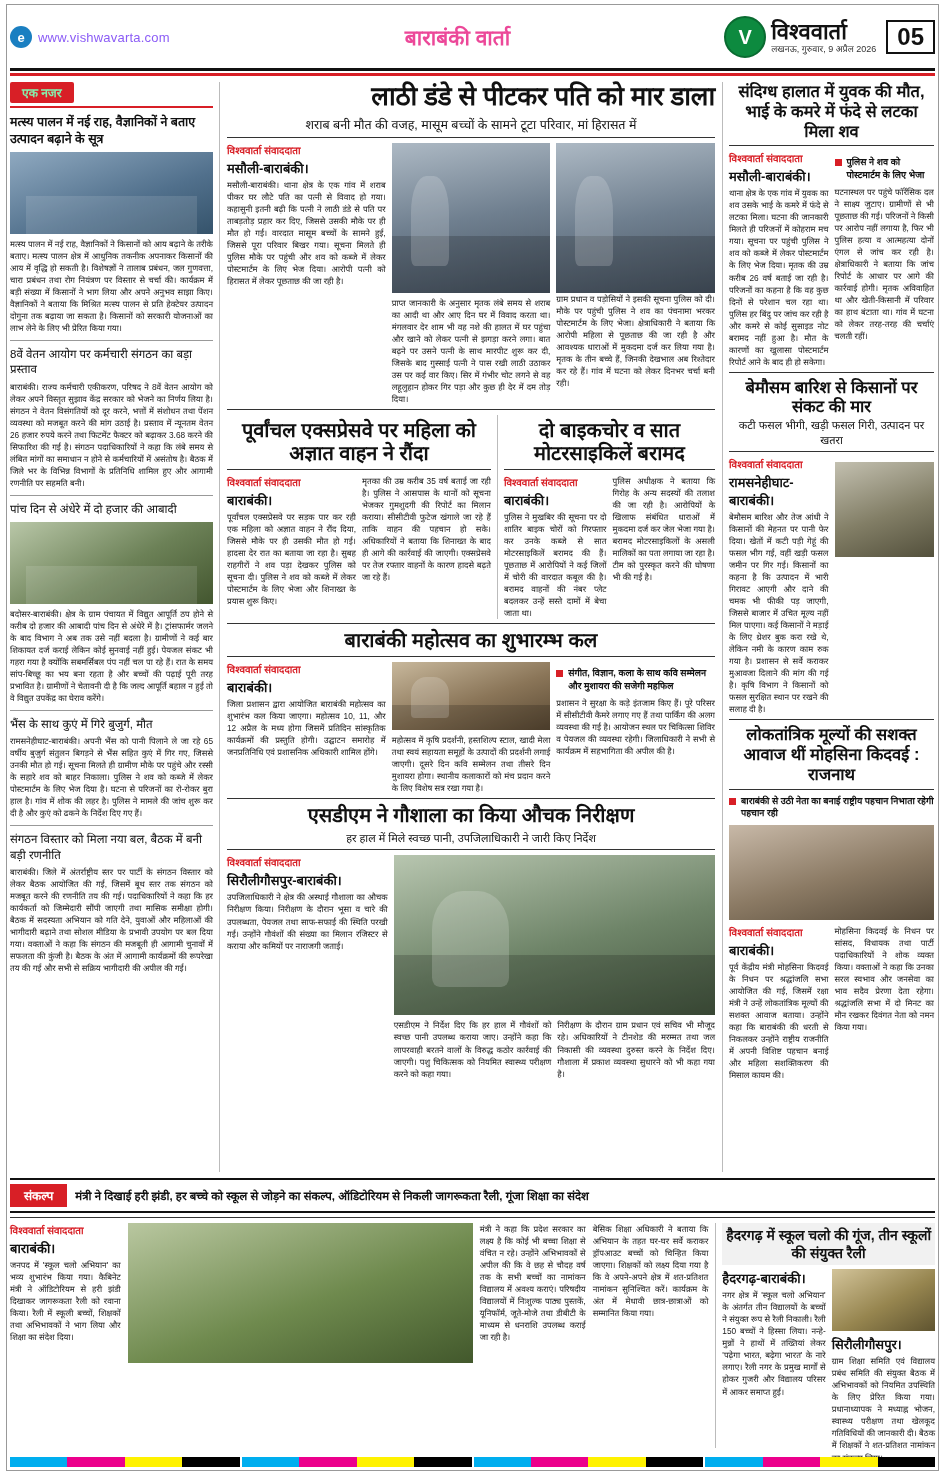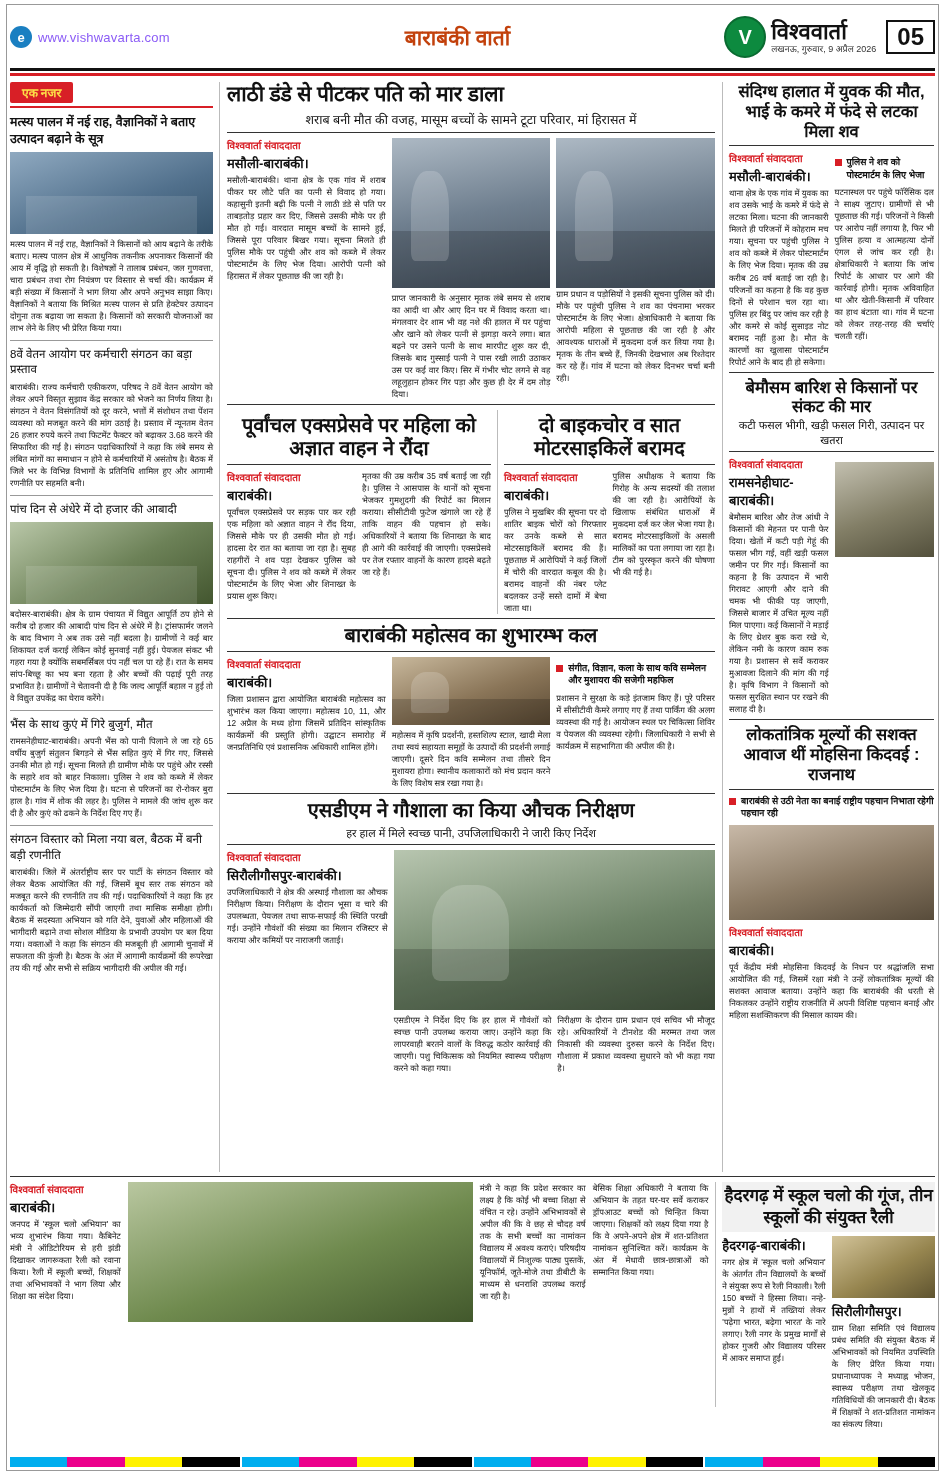--- a/index.html
+++ b/index.html
@@ -8,50 +8,50 @@
     font-family:"Liberation Sans", sans-serif;
     color:#111;overflow:hidden;
   }
   .page{position:relative;width:945px;height:1473px;box-sizing:border-box;padding:8px 10px 0 10px;}
 
   
   .masthead{display:flex;align-items:center;height:58px;border-bottom:3px solid #111;padding-bottom:2px;}
   .mh-left{width:300px;display:flex;align-items:center;gap:6px;}
   .globe{width:22px;height:22px;border-radius:50%;background:#1a7fc1;color:#fff;font-size:13px;display:flex;align-items:center;justify-content:center;font-weight:bold;}
   .site-url{font-size:13px;color:#8b5cf6;letter-spacing:.2px;}
-  .mh-center{flex:1;text-align:center;font-size:21px;font-weight:bold;color:#c2410c;}
+  .mh-center{flex:1;text-align:center;font-size:21px;font-weight:bold;color:#ec4899;}
   .mh-right{width:330px;display:flex;align-items:center;justify-content:flex-end;gap:10px;}
   .logo-wrap{display:flex;align-items:center;gap:5px;}
   .logo-mark{width:38px;height:38px;border-radius:50%;background:#0d8a3f;border:2px solid #0a6b31;display:flex;align-items:center;justify-content:center;color:#fff;font-size:20px;font-weight:bold;}
   .logo-text{line-height:1;}
   .logo-name{font-size:22px;font-weight:bold;color:#111;}
   .logo-sub{font-size:9px;color:#333;margin-top:2px;}
   .pageno{border:2px solid #111;font-size:24px;font-weight:bold;padding:1px 9px;}
   .redline{height:3px;background:#d81f26;margin-top:2px;}
 
   
   .body-grid{display:flex;gap:7px;margin-top:6px;height:1090px;}
   .col{box-sizing:border-box;}
   .col-left{width:210px;border-right:1px solid #bbb;padding-right:6px;}
   .col-mid{width:488px;}
   .col-right{width:212px;border-left:1px solid #bbb;padding-left:6px;}
 
   
-  .rail-tag{display:inline-block;background:#d81f26;color:#fde047;font-size:12px;font-weight:bold;padding:2px 12px;border-radius:2px;font-family:Liberation Serif, serif;}
+  .rail-tag{display:inline-block;background:#d81f26;color:#86efac;font-size:12px;font-weight:bold;padding:2px 12px;border-radius:2px;}
   .rail-rule{border-bottom:2px solid #d81f26;margin:3px 0 5px;}
   .rail-head{font-size:12.5px;font-weight:bold;line-height:1.35;margin:6px 0 4px;}
   .rail-photo{width:100%;height:82px;background:linear-gradient(160deg,#8fa9c0,#51708c 60%,#35536b);margin:4px 0;position:relative;overflow:hidden;}
   .rail-photo.p2{background:linear-gradient(150deg,#b9c7a8,#6c8157 55%,#43562f);}
   .rail-photo:after{content:"";position:absolute;left:8%;bottom:0;width:84%;height:46%;background:rgba(255,255,255,.12);}
   .body-text{font-size:8.3px;line-height:1.45;text-align:justify;color:#1a1a1a;}
   .sub-rule{border-bottom:1px solid #999;margin:6px 0;}
   .rail-sub{font-size:11.5px;font-weight:normal;line-height:1.35;margin:4px 0 3px;}
 
   
-  .lead-head{font-size:21px;font-weight:bold;text-align:left;line-height:1.12;letter-spacing:-.2px;}
+  .lead-head{font-size:26px;font-weight:bold;text-align:right;line-height:1.12;letter-spacing:-.2px;}
   .lead-sub{font-size:12.5px;text-align:center;margin:5px 0 4px;color:#111;}
   .hr-thin{border-bottom:1px solid #333;margin:4px 0 5px;}
   .byline{font-size:10px;font-weight:bold;color:#d81f26;margin-bottom:2px;}
   .dateline{font-size:13px;font-weight:bold;margin-bottom:2px;}
   .three{display:flex;gap:6px;}
   .cc{flex:1;}
   .photo{width:100%;height:150px;background:linear-gradient(170deg,#9fb0a2,#60775e 55%,#3d5240);position:relative;overflow:hidden;}
   .photo.police{background:linear-gradient(170deg,#adb9c4,#6f7f8f 50%,#46525f);}
   .photo.stage{background:linear-gradient(160deg,#c8b89c,#8a7558 55%,#5b4a34);}
   .photo.group{background:linear-gradient(165deg,#b8c6b0,#6e8468 55%,#44563f);}
@@ -77,21 +77,21 @@
   .mega-head{font-size:29px;font-weight:bold;text-align:center;margin:7px 0 4px;line-height:1.1;}
   .bottom-grid{display:flex;gap:7px;margin-top:4px;height:225px;}
   .bcol{box-sizing:border-box;}
   .b1{width:113px;}
   .b2{width:352px;}
   .b3{width:108px;}
   .b4{width:118px;}
   .b5{width:224px;border-left:1px solid #bbb;padding-left:6px;}
   .bphoto{width:100%;height:140px;background:linear-gradient(160deg,#b9c7a0,#6f8a4e 55%,#42582c);}
   .bphoto.shop{background:linear-gradient(150deg,#d3c49a,#96854f 55%,#5f5430);}
-  .b5-head{font-size:17px;font-weight:bold;line-height:1.3;text-align:center;background:#f1f1f1;padding:3px 2px;}
+  .b5-head{font-size:14px;font-weight:bold;line-height:1.3;text-align:center;background:#f1f1f1;padding:3px 2px;}
 
   
   .colorbar{position:absolute;left:10px;right:10px;bottom:6px;display:flex;gap:2px;height:10px;}
   .cseg{flex:1;display:flex;}
   .cseg span{flex:1;}
   .frame{position:absolute;left:6px;top:4px;right:6px;bottom:2px;border:1px solid #999;pointer-events:none;}
 </style>
 </head>
 <body>
 
@@ -311,25 +311,32 @@
           <div class="bullet"></div>
           <div class="bullet-text">बाराबंकी से उठी नेता का बनाई राष्ट्रीय पहचान निभाता रहेगी पहचान रही</div>
         </div>
         <div class="r-photo people"></div>
         <div class="two">
           <div class="cc">
             <div class="byline">विश्ववार्ता संवाददाता</div>
             <div class="dateline">बाराबंकी।</div>
             <div class="body-text">पूर्व केंद्रीय मंत्री मोहसिना किदवई के निधन पर श्रद्धांजलि सभा आयोजित की गई, जिसमें रक्षा मंत्री ने उन्हें लोकतांत्रिक मूल्यों की सशक्त आवाज बताया। उन्होंने कहा कि बाराबंकी की धरती से निकलकर उन्होंने राष्ट्रीय राजनीति में अपनी विशिष्ट पहचान बनाई और महिला सशक्तिकरण की मिसाल कायम की।</div>
           </div>
-        </div>
-      </div>
-    </div>
-  </div>
-
+          <div class="cc">
+            <div class="body-text">मोहसिना किदवई के निधन पर सांसद, विधायक तथा पार्टी पदाधिकारियों ने शोक व्यक्त किया। वक्ताओं ने कहा कि उनका सरल स्वभाव और जनसेवा का भाव सदैव प्रेरणा देता रहेगा। श्रद्धांजलि सभा में दो मिनट का मौन रखकर दिवंगत नेता को नमन किया गया।</div>
+          </div>
+        </div>
+      </div>
+    </div>
+  </div>
+
+  <div class="band">
+    <div class="band-tag">संकल्प</div>
+    <div class="band-text">मंत्री ने दिखाई हरी झंडी, हर बच्चे को स्कूल से जोड़ने का संकल्प, ऑडिटोरियम से निकली जागरूकता रैली, गूंजा शिक्षा का संदेश</div>
+  </div>
 
   <div class="hr-thin"></div>
 
   <div class="bottom-grid">
     <div class="bcol b1">
       <div class="byline">विश्ववार्ता संवाददाता</div>
       <div class="dateline">बाराबंकी।</div>
       <div class="body-text">जनपद में 'स्कूल चलो अभियान' का भव्य शुभारंभ किया गया। कैबिनेट मंत्री ने ऑडिटोरियम से हरी झंडी दिखाकर जागरूकता रैली को रवाना किया। रैली में स्कूली बच्चों, शिक्षकों तथा अभिभावकों ने भाग लिया और शिक्षा का संदेश दिया।</div>
     </div>
     <div class="bcol b2">

